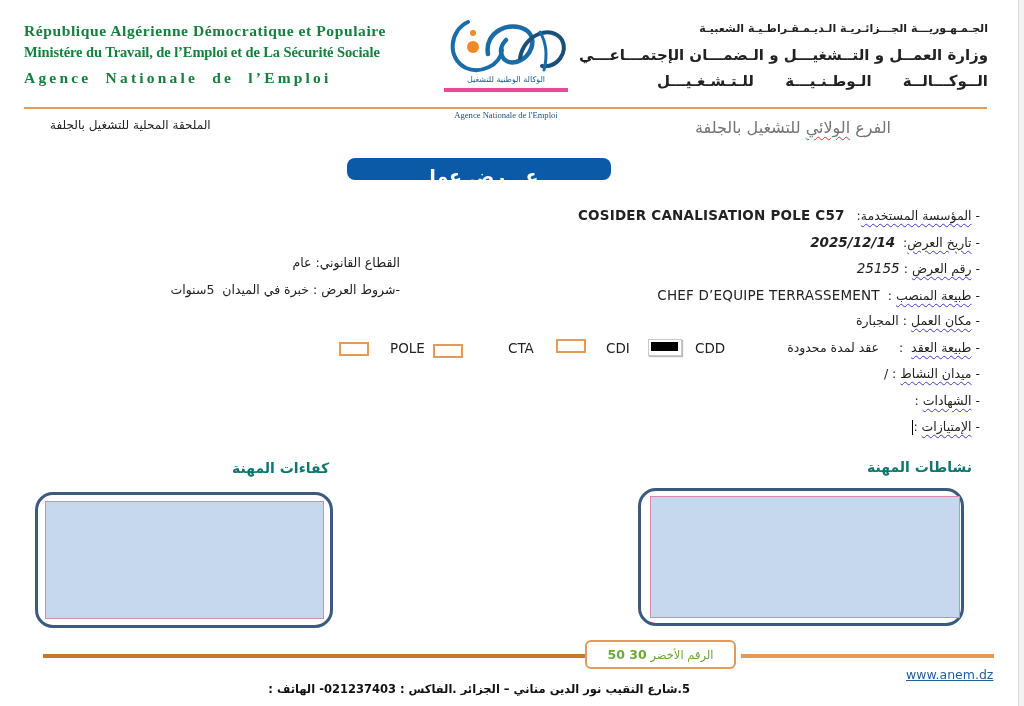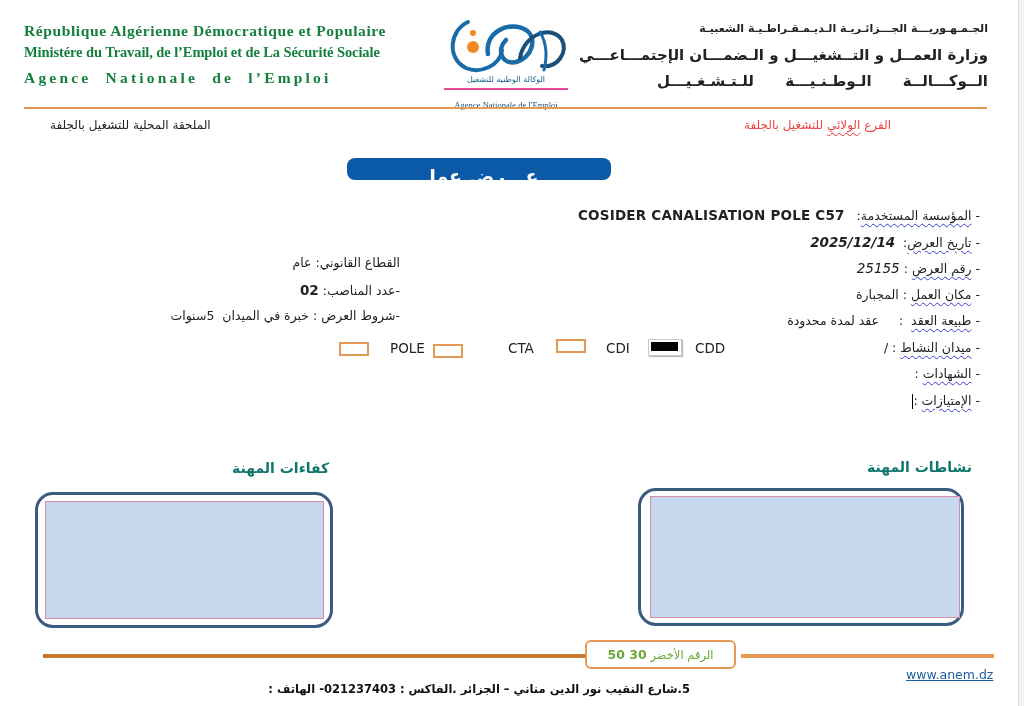--- a/index.html
+++ b/index.html
@@ -14,25 +14,25 @@
   .fr3 { font-size:15.5px; letter-spacing:3.2px; line-height:30px; }
 
   .hdr-ar { position:absolute; right:36px; top:16px; direction:rtl; text-align:right; font-family:"DejaVu Sans", sans-serif; font-weight:bold; color:#222; }
   .hdr-ar div { white-space:nowrap; line-height:26px; }
   .ar1 { font-size:11px; letter-spacing:3.4px; }
   .ar2 { font-size:15px; letter-spacing:2.6px; }
   .ar3 { font-size:15px; word-spacing:26px; letter-spacing:3px; }
 
   .logo { position:absolute; left:440px; top:10px; width:135px; height:92px; }
   .logo-caption-ar { position:absolute; left:444px; top:75px; width:124px; text-align:center; font-size:8px; color:#1a5f8a; direction:rtl; }
-  .logo-caption-fr { position:absolute; left:444px; top:88px; width:124px; text-align:center; font-family:"Liberation Serif", serif; font-size:8.6px; color:#1a4f7a; white-space:nowrap; border-top:2px solid #ec4899; padding-top:10px; }
+  .logo-caption-fr { position:absolute; left:444px; top:88px; width:124px; text-align:center; font-family:"Liberation Serif", serif; font-size:8.6px; color:#1a4f7a; white-space:nowrap; border-top:4px solid #ec4899; padding-top:18px; }
 
   .rule-top { position:absolute; left:24px; top:107px; width:963px; height:2px; background:#e39a54; }
 
-  .branch-right { position:absolute; right:133px; top:118px; direction:rtl; font-size:12px; color:#ef4444; }
+  .branch-right { position:absolute; right:133px; top:118px; direction:rtl; font-size:16px; color:#737373; }
   .branch-left { position:absolute; left:50px; top:118px; direction:rtl; font-size:12px; color:#222; }
   .squiggle { text-decoration:underline wavy #d33; text-underline-offset:3px; text-decoration-thickness:1px; }
   .squiggle-b { text-decoration:underline wavy #3a3ad0; text-underline-offset:3px; text-decoration-thickness:1px; }
 
   .title-banner { position:absolute; left:347px; top:158px; width:264px; height:22px; background:#0a5aa8; border-radius:8px; color:#fff; font-weight:bold; font-size:19px; text-align:center; line-height:36px; direction:rtl; letter-spacing:0.5px; }
 
   .fields-right { position:absolute; right:44px; top:205px; direction:rtl; text-align:right; font-size:12.5px; color:#222; }
   .fld { height:26.5px; line-height:20px; white-space:nowrap; }
   .fld .val-bold { font-family:"DejaVu Sans", sans-serif; font-weight:bold; font-size:13.5px;font-style:italic; }
   .fld .val-latin { font-family:"DejaVu Sans", sans-serif; font-size:13.5px; letter-spacing:0.2px; }
@@ -92,30 +92,30 @@
 
 <div class="branch-right"><span>الفرع </span><span class="squiggle">الولائي</span><span> للتشغيل بالجلفة</span></div>
 <div class="branch-left">الملحقة المحلية للتشغيل بالجلفة</div>
 
 <div class="title-banner">عـــرض عمل</div>
 
 <div class="fields-right">
   <div class="fld"><span>- </span><span class="squiggle-b">المؤسسة المستخدمة</span><span style="white-space:pre;">:  </span> <span class="val-latin" style="font-weight:bold;">COSIDER CANALISATION  POLE C57</span></div>
   <div class="fld"><span>- </span><span class="squiggle-b">تاريخ العرض</span><span style="white-space:pre;">:  </span><span class="val-bold">2025/12/14</span></div>
   <div class="fld"><span>- </span><span class="squiggle-b">رقم العرض</span><span style="white-space:pre;"> : </span><span class="val-bold" style="font-weight:normal;">25155</span></div>
+  <div class="fld"><span>- </span><span class="squiggle-b">طبيعة المنصب</span><span style="white-space:pre;"> :  </span><span class="val-latin">CHEF D’EQUIPE TERRASSEMENT</span></div>
   <div class="fld"><span>- </span><span class="squiggle-b">مكان العمل</span><span style="white-space:pre;"> : </span><span>المجبارة</span></div>
   <div class="fld"><span>- </span><span class="squiggle-b">طبيعة العقد</span><span style="white-space:pre;">  :     </span><span>عقد لمدة محدودة</span></div>
   <div class="fld"><span>- </span><span class="squiggle-b">ميدان النشاط</span><span style="white-space:pre;"> : </span><span>/</span></div>
   <div class="fld"><span>- </span><span class="squiggle-b">الشهادات</span><span style="white-space:pre;"> :</span><span></span></div>
   <div class="fld"><span>- </span><span class="squiggle-b">الإمتيازات</span><span style="white-space:pre;"> :</span><span></span><span class="cursor"></span></div>
 </div>
 
 <div class="fields-left">
   <div class="fld"><span>القطاع القانوني: </span><span>عام</span></div>
-  <div class="fld"><span>-عدد المناصب: </span><span style="font-weight:bold;font-size:13.5px;">02</span></div>
   <div class="fld"><span style="white-space:pre;">-شروط العرض : خبرة في الميدان  </span><span>5سنوات</span></div>
 </div>
 
 <div class="chk filled" style="left:648px; top:339px;"></div>
 <div class="ctr-opt" style="left:695px;">CDD</div>
 <div class="chk" style="left:556px; top:339px;"></div>
 <div class="ctr-opt" style="left:606px;">CDI</div>
 <div class="ctr-opt" style="left:508px;">CTA</div>
 <div class="chk" style="left:433px; top:344px;"></div>
 <div class="ctr-opt" style="left:390px;">POLE</div>

